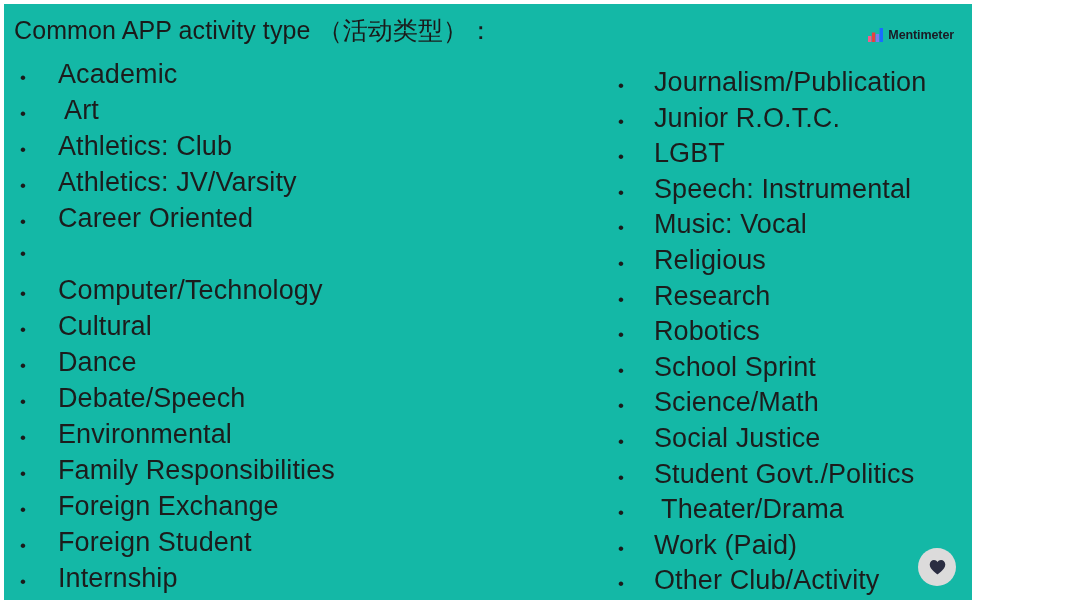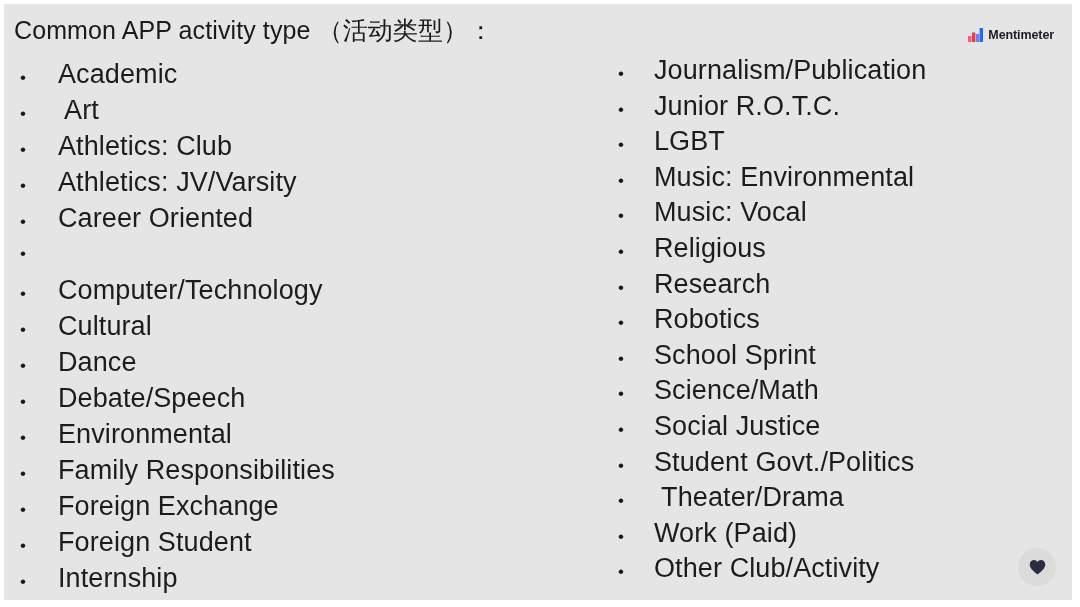--- a/index.html
+++ b/index.html
@@ -12,23 +12,23 @@
     width: 1080px;
     height: 607px;
     overflow: hidden;
     font-family: "Liberation Sans", "DejaVu Sans", sans-serif;
   }
 
   .slide {
     position: absolute;
     left: 4px;
     top: 4px;
-    width: 1068px;
+    width: 968px;
     height: 596px;
-    background: #e5e5e5;
+    background: #14b8a6;
     overflow: hidden;
   }
 
   
   .title {
     position: absolute;
     left: 10px;
     top: 10px;
     font-size: 25px;
     line-height: 32px;
@@ -63,21 +63,21 @@
   .col-right .bullet-dot { padding-left: 8px; }
 
   .bullet-text {
     font-size: 27px;
     line-height: 36px;
     color: #1c1c1c;
     letter-spacing: 0.1px;
     white-space: pre;
   }
   .col-left  .bullet-text { padding-left: 16px; }
-  .col-right .bullet-text { padding-left: 14px; }
+  .col-right .bullet-text { padding-left: 14px; margin-top: 12px; }
 
   
   .menti-brand {
     position: absolute;
     right: 18px;
     top: 24px;
     display: flex;
     align-items: center;
     gap: 5px;
     justify-content: center;
@@ -190,21 +190,21 @@
     <div class="bullet-row">
       <span class="bullet-dot">•</span>
       <span class="bullet-text">Junior R.O.T.C.</span>
     </div>
     <div class="bullet-row">
       <span class="bullet-dot">•</span>
       <span class="bullet-text">LGBT</span>
     </div>
     <div class="bullet-row">
       <span class="bullet-dot">•</span>
-      <span class="bullet-text">Music: Environmental</span>
+      <span class="bullet-text">Speech: Instrumental</span>
     </div>
     <div class="bullet-row">
       <span class="bullet-dot">•</span>
       <span class="bullet-text">Music: Vocal</span>
     </div>
     <div class="bullet-row">
       <span class="bullet-dot">•</span>
       <span class="bullet-text">Religious</span>
     </div>
     <div class="bullet-row">

